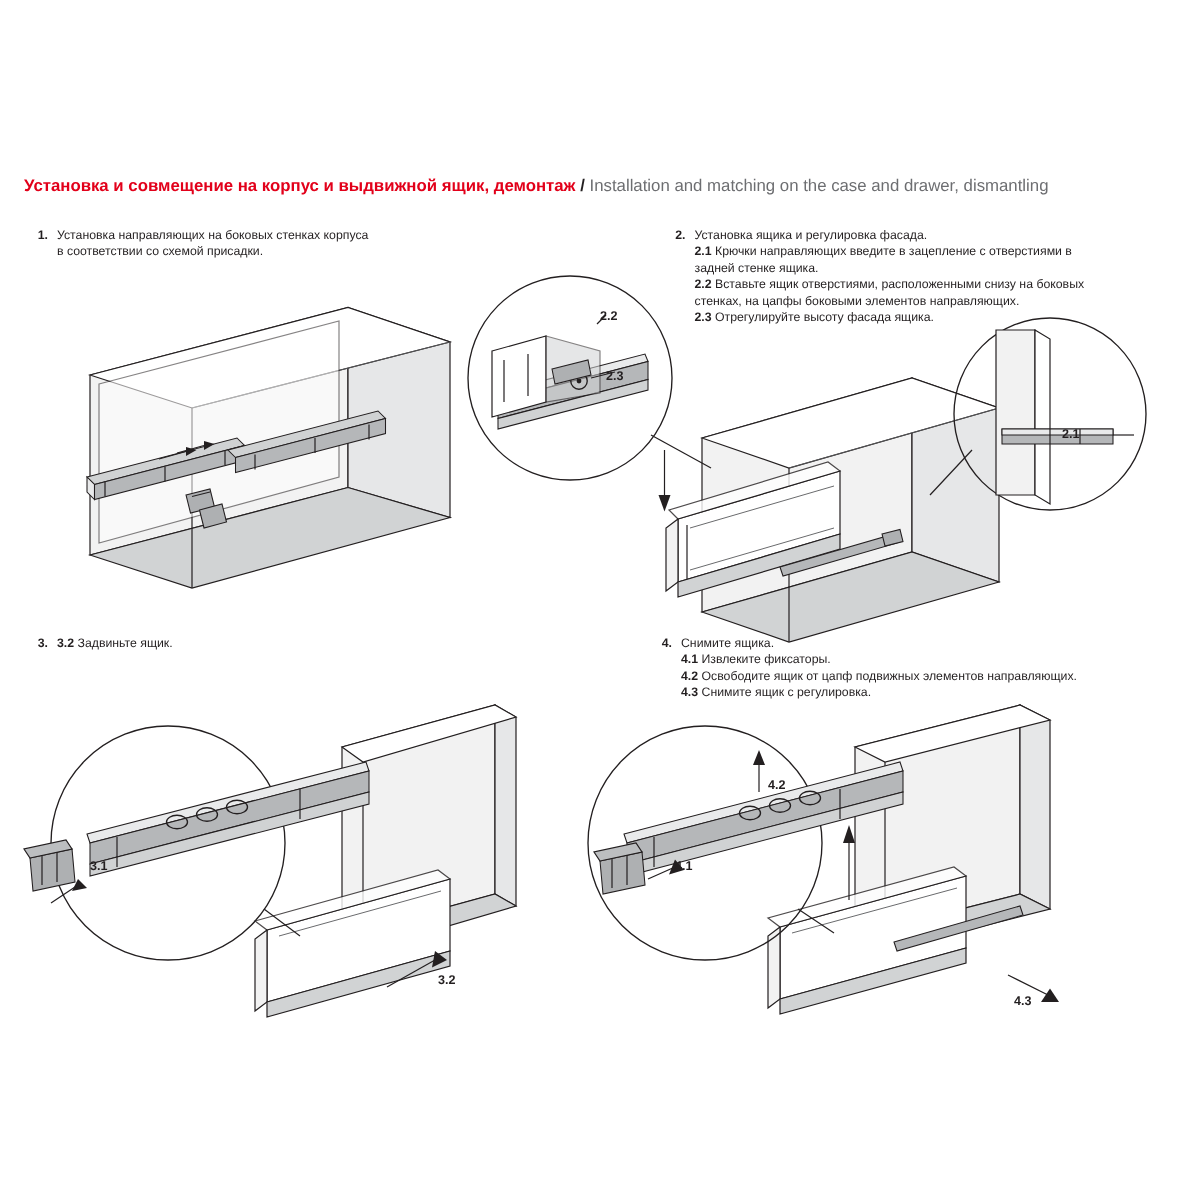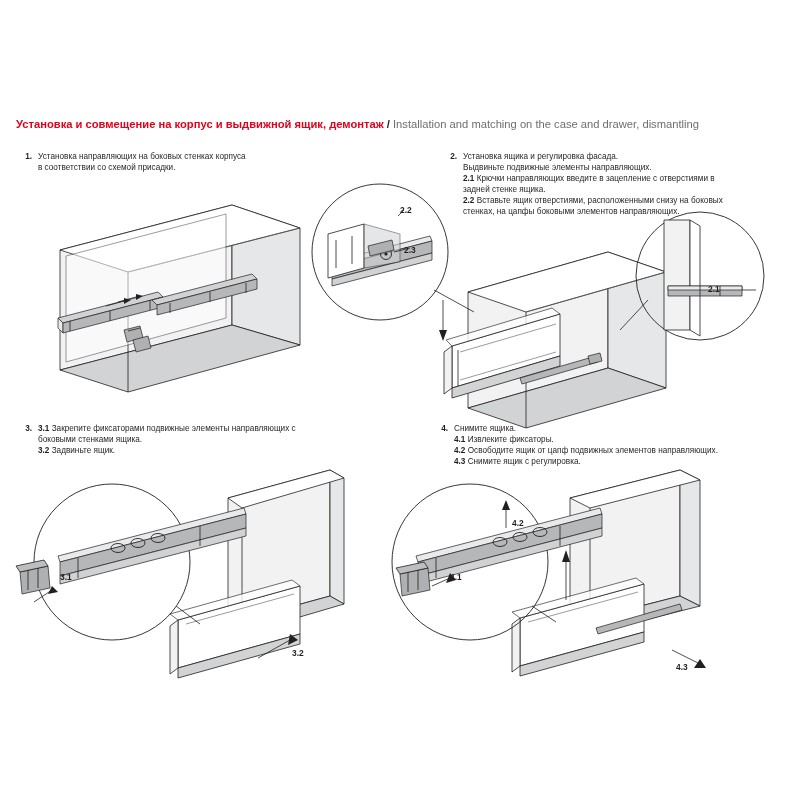--- a/index.html
+++ b/index.html
@@ -280,30 +280,29 @@
     <div class="body">
       <span class="sub">Установка направляющих на боковых стенках корпуса</span>
       <span class="sub">в соответствии со схемой присадки.</span>
     </div>
   </div>
 
   <div class="step" id="step2">
     <span class="num">2.</span>
     <div class="body">
       <span class="sub">Установка ящика и регулировка фасада.</span>
-      <span class="sub">Выдвиньте подвижные элементы направляющих.</span>
       <span class="sub"><b>2.1</b> <span>Крючки направляющих введите в зацепление с отверстиями в задней стенке ящика.</span></span>
       <span class="sub"><b>2.2</b> <span>Вставьте ящик отверстиями, расположенными снизу на боковых стенках, на цапфы боковыми элементов направляющих.</span></span>
+      <span class="sub"><b>2.3</b> <span>Отрегулируйте высоту фасада ящика.</span></span>
     </div>
   </div>
 
   <div class="step" id="step3">
     <span class="num">3.</span>
     <div class="body">
-      <span class="sub"><b>3.1</b> <span>Закрепите фиксаторами подвижные элементы направляющих с боковыми стенками ящика.</span></span>
       <span class="sub"><b>3.2</b> <span>Задвиньте ящик.</span></span>
     </div>
   </div>
 
   <div class="step" id="step4">
     <span class="num">4.</span>
     <div class="body">
       <span class="sub">Снимите ящика.</span>
       <span class="sub"><b>4.1</b> <span>Извлеките фиксаторы.</span></span>
       <span class="sub"><b>4.2</b> <span>Освободите ящик от цапф подвижных элементов направляющих.</span></span>

